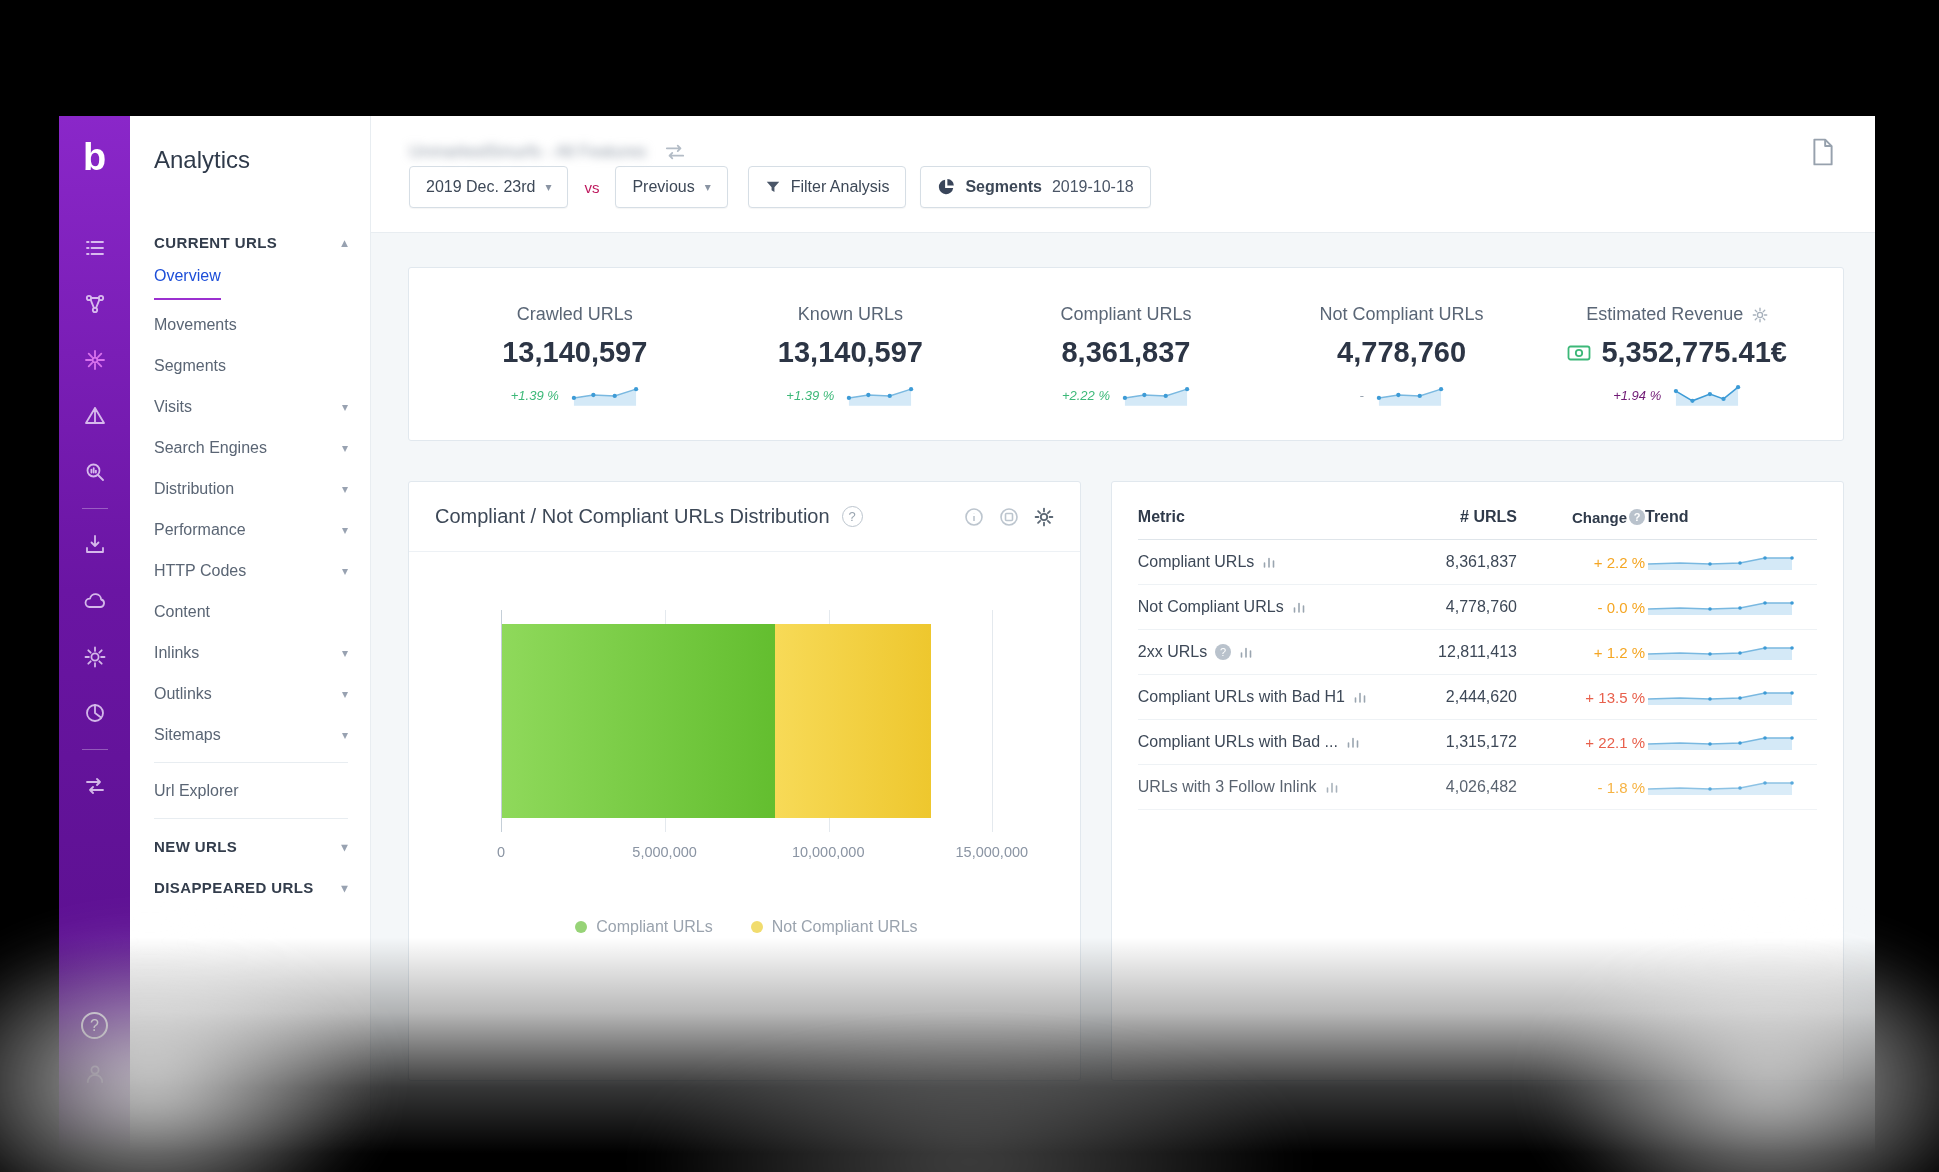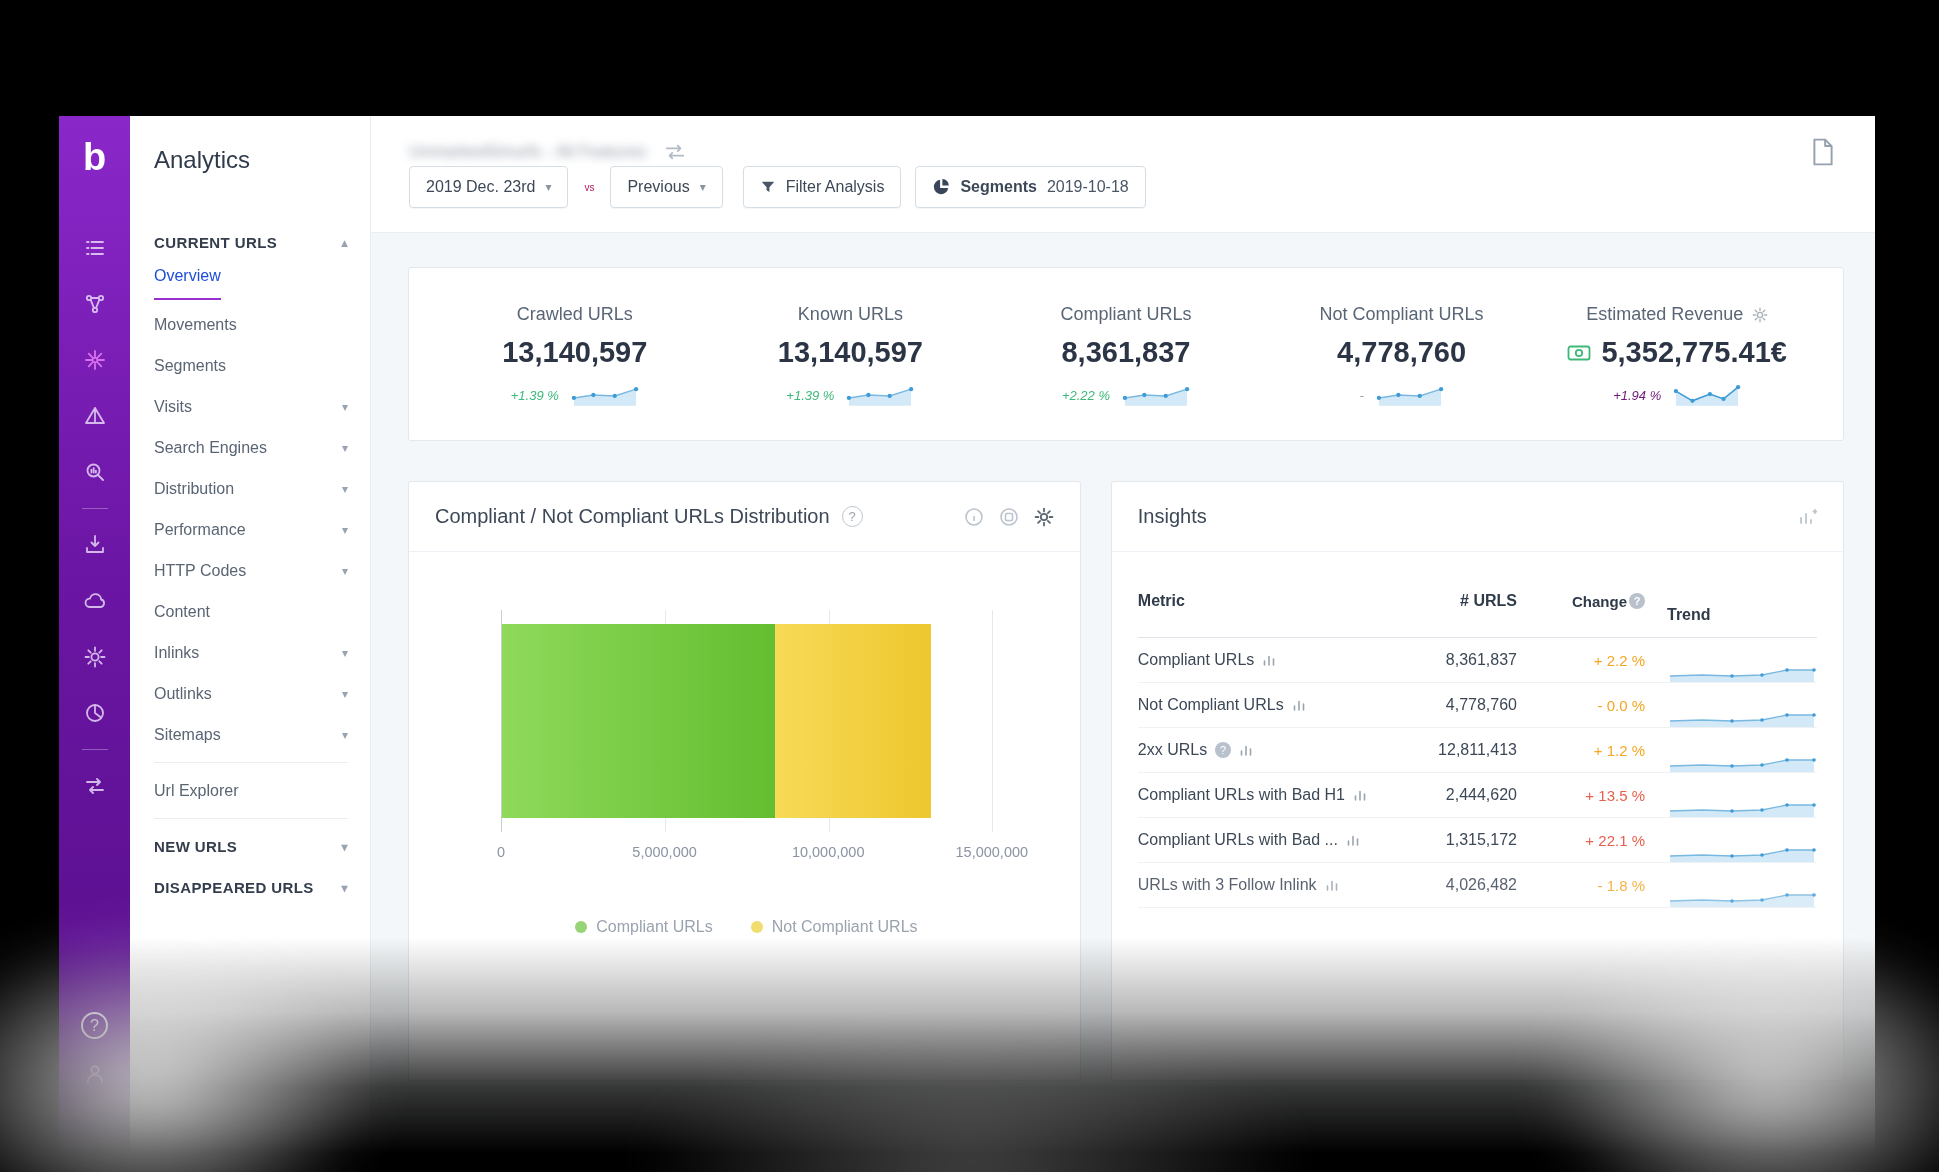--- a/index.html
+++ b/index.html
@@ -39,21 +39,21 @@
   .main-header { background:#fff; padding:22px 38px 24px 38px; border-bottom:1px solid #e8edf1; }
   .project-row { display:flex; align-items:center; gap:18px; position:relative; height:28px; }
   .project-name { font-size:17px; color:#8d97a4; filter:blur(5px); user-select:none; }
   .pdf-btn { position:absolute; right:2px; top:0; cursor:pointer; }
   .page-title { font-size:30px; color:#3d4857; margin:12px 0 20px; font-weight:500; }
   .filter-row { display:flex; align-items:center; gap:14px; }
   .btn { height:42px; padding:0 16px; background:#fff; border:1px solid #d6dee5; border-radius:4px;
          font-size:16px; color:#3d4857; display:inline-flex; align-items:center; gap:10px;
          box-shadow:0 1px 1px rgba(0,0,0,.04); cursor:pointer; white-space:nowrap; }
   .caret { color:#8a94a3; font-size:12px; }
-  .vs { color:#be185d; font-size:10px; padding:0 2px; }
+  .vs { color:#be185d; font-size:15px; padding:0 2px; }
   .seg-date { color:#4a5566; font-weight:normal; }
   .bold { font-weight:bold; }
 
   
   .content { padding:0 31px 0 37px; flex:1; }
 
   .stats-card { margin-top:34px; background:#fff; border:1px solid #e1e8ee; border-radius:3px;
                 display:flex; padding:36px 28px 32px; }
   .stat { flex:1; display:flex; flex-direction:column; align-items:center; }
   .stat-label { font-size:18px; color:#5a6676; display:flex; align-items:center; gap:9px; }
@@ -89,21 +89,21 @@
   
   .itable { padding:10px 26px 0; }
   .ihead { display:flex; align-items:center; padding:16px 0 13px; border-bottom:1px solid #dfe5ea;
            font-weight:bold; font-size:16px; color:#2f3a4a; }
   .irow { display:flex; align-items:center; height:45px; border-bottom:1px solid #eef2f5;
           font-size:16px; color:#3d4857; cursor:pointer; }
   .irow:last-child { opacity:.85; }
   .col-metric { flex:1; display:flex; align-items:center; gap:8px; min-width:0; }
   .col-urls { width:150px; text-align:right; }
   .col-change { width:128px; text-align:right; font-size:15px; display:flex; justify-content:flex-end; align-items:center; gap:2px; }
-  .col-trend { width:172px; padding-left:22px; display:flex; align-items:center;margin-top:28px; }
+  .col-trend { width:172px; display:flex; align-items:center; }
   .mini-help { width:16px; height:16px; border-radius:50%; background:#b9c2cc; color:#fff; font-size:11px;
                display:inline-flex; align-items:center; justify-content:center; flex:0 0 auto; }
   .mini-ic { color:#9aa5b0; display:flex; flex:0 0 auto; }
 
   
   .fade-bottom { position:absolute; left:0; right:0; bottom:0; height:235px; z-index:40; pointer-events:none;
       background:linear-gradient(180deg, rgba(0,0,0,0) 0%, rgba(0,0,0,.28) 32%, rgba(0,0,0,.78) 64%, #000 92%); }
   .glow { position:absolute; z-index:45; pointer-events:none; filter:blur(26px);
           background:radial-gradient(ellipse at center, rgba(255,255,255,.9) 0%, rgba(255,255,255,0) 68%); }
   .glow-left { left:-90px; bottom:-70px; width:480px; height:320px; opacity:.85; }
@@ -512,30 +512,20 @@
 
                   <span class="legend-item">
                     <span class="legend-dot" style="background: rgb(238, 211, 74);"></span>
                     <span>Not Compliant URLs</span>
                   </span>
                 </div>
             </div>
           </div>
 
           <div class="panel">
-            <div class="panel-header">
-              <span class="panel-title">Insights</span>
-              <span class="hdr-icons">
-                <span class="hdr-ic">
-                  <svg width="20" height="20" viewBox="0 0 20 20" fill="none" stroke="currentColor" stroke-width="1.8" stroke-linecap="round">
-                      <path d="M4 16v-5M9 16V7M14 16v-3M16.5 4.5h3M18 3v3"></path>
-                    </svg>
-                </span>
-              </span>
-            </div>
             <div class="itable">
               <div class="ihead">
                 <div class="col-metric">Metric</div>
                 <div class="col-urls"># URLS</div>
                 <div class="col-change">
                   <span>Change</span>
                   <span class="mini-help">?</span>
                 </div>
                 <div class="col-trend">Trend</div>
               </div>

